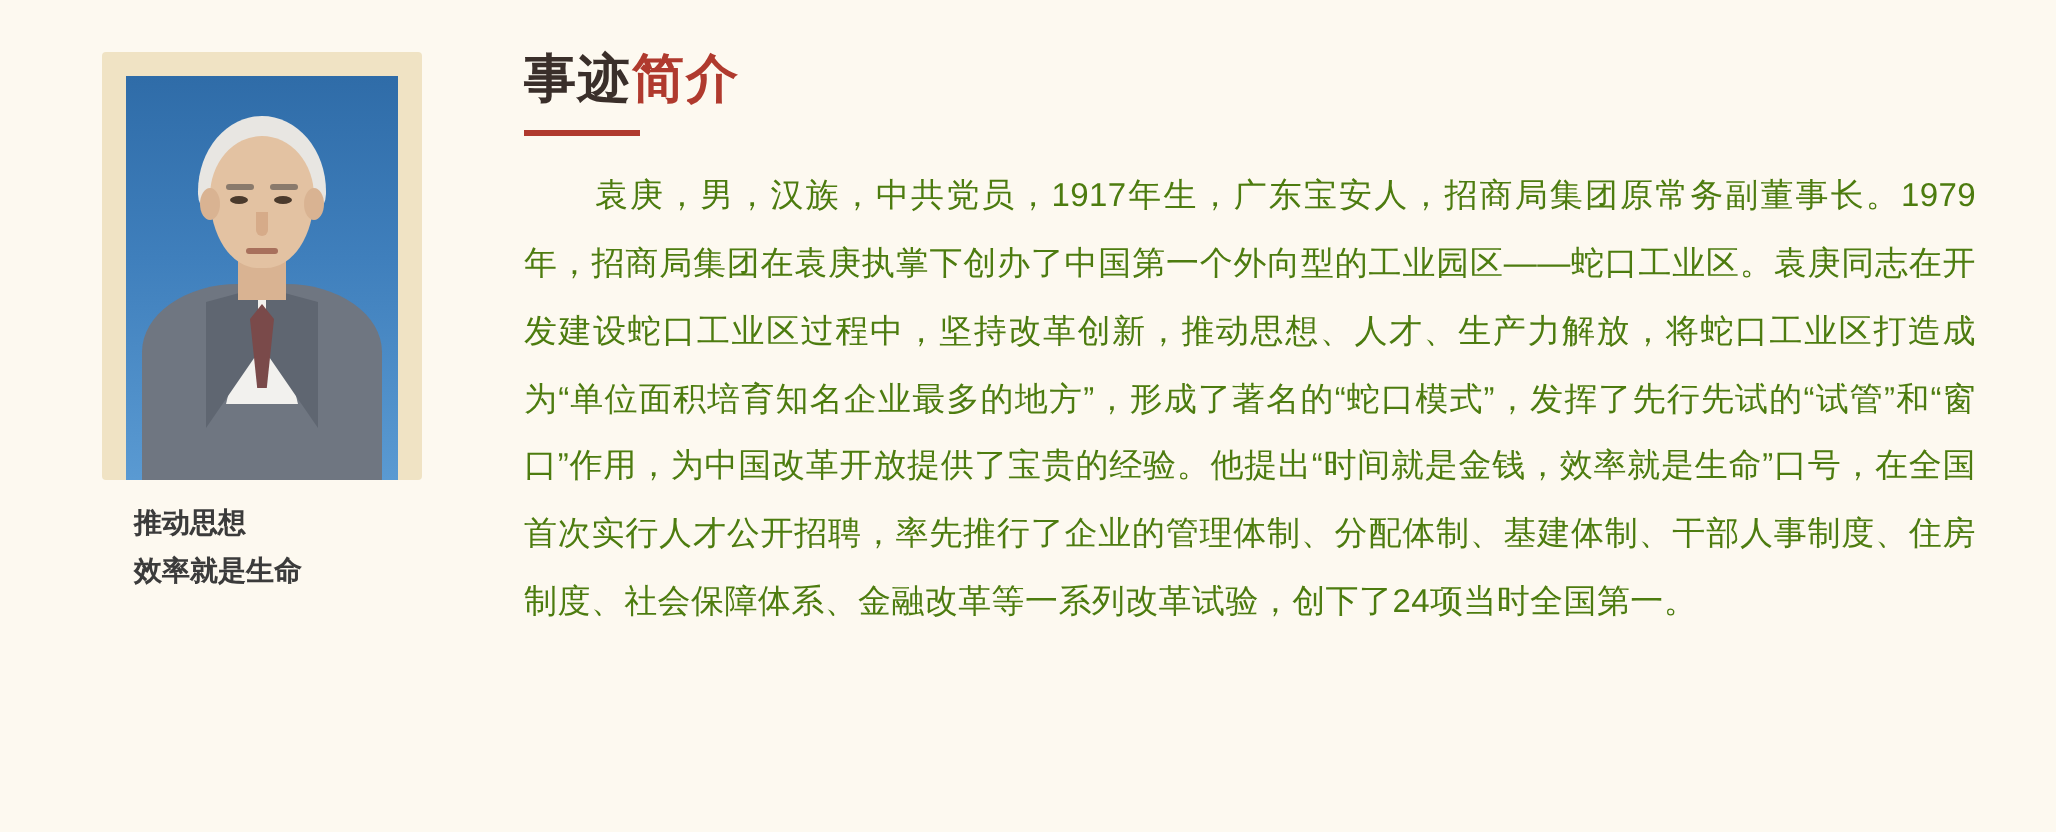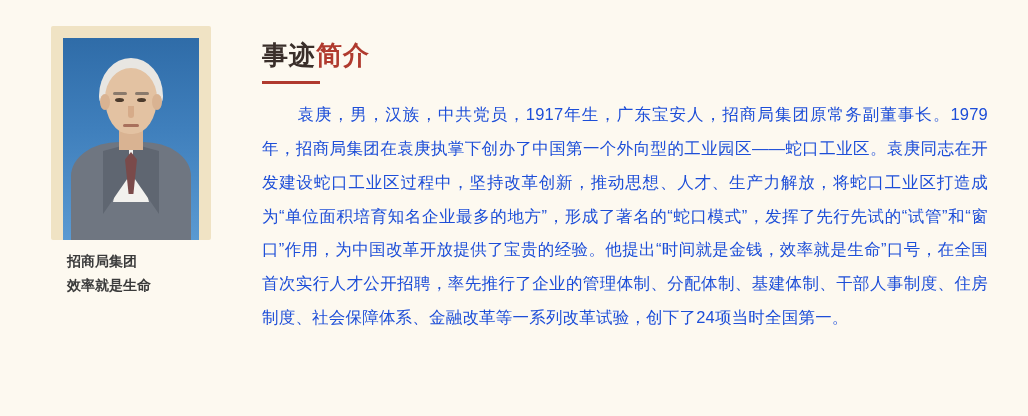--- a/index.html
+++ b/index.html
@@ -180,41 +180,40 @@
     display: block;
     white-space: nowrap;
   }
   
   .content-col {
     flex: 1 1 auto;
     padding-top: 24px;
     padding-right: 36px;
     box-sizing: border-box;
     min-width: 0;
-    margin-top: 16px;
   }
   .section-title {
     font-size: 26px;
     font-weight: bold;
     letter-spacing: 1px;
     line-height: 1.2;
     padding-bottom: 10px;
     margin: 0 0 0 0;
     display: inline-block;
   }
   .title-dark { color: #3a2f2a; }
   .title-accent { color: #b03a2e; }
   .title-rule {
     width: 58px;
     height: 3px;
     background: #b03a2e;
     margin: 0 0 14px 0;
   }
   .body-text {
-    color: #1d4ed8;
+    color: #4d7c0f;
     font-size: 16.5px;
     line-height: 2.05;
     text-align: justify;
     text-justify: inter-ideograph;
     letter-spacing: 0.2px;
     margin: 0;
     padding-right: 4px;
   }
   .body-text .indent { display: inline-block; width: 2.1em; }
 </style>
@@ -238,21 +237,21 @@
         <div class="p-ear-r"></div>
         <div class="p-brow-l"></div>
         <div class="p-brow-r"></div>
         <div class="p-eye-l"></div>
         <div class="p-eye-r"></div>
         <div class="p-nose"></div>
         <div class="p-mouth"></div>
       </div>
     </div>
     <div class="portrait-caption">
-      <span class="caption-line">招商局集团</span>
+      <span class="caption-line">推动思想</span>
       <span class="caption-line">效率就是生命</span>
     </div>
   </div>
 
   <div class="content-col">
     <div class="section-title"><span class="title-dark">事迹</span><span class="title-accent">简介</span></div>
     <div class="title-rule"></div>
     <p class="body-text"><span class="indent"></span><span>袁庚，男，汉族，中共党员，1917年生，广东宝安人，招商局集团原常务副董事长。1979年，招商局集团在袁庚执掌下创办了中国第一个外向型的工业园区——蛇口工业区。袁庚同志在开发建设蛇口工业区过程中，坚持改革创新，推动思想、人才、生产力解放，将蛇口工业区打造成为“单位面积培育知名企业最多的地方”，形成了著名的“蛇口模式”，发挥了先行先试的“试管”和“窗口”作用，为中国改革开放提供了宝贵的经验。他提出“时间就是金钱，效率就是生命”口号，在全国首次实行人才公开招聘，率先推行了企业的管理体制、分配体制、基建体制、干部人事制度、住房制度、社会保障体系、金融改革等一系列改革试验，创下了24项当时全国第一。</span></p>
   </div>
 

